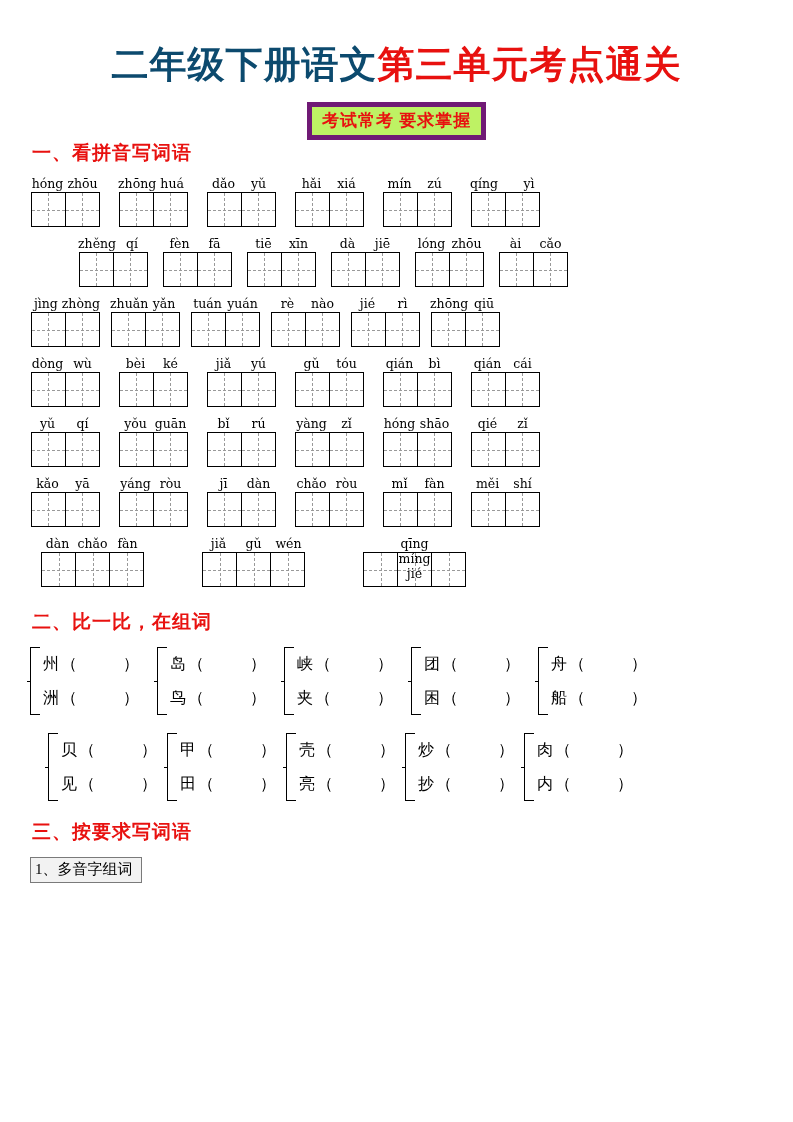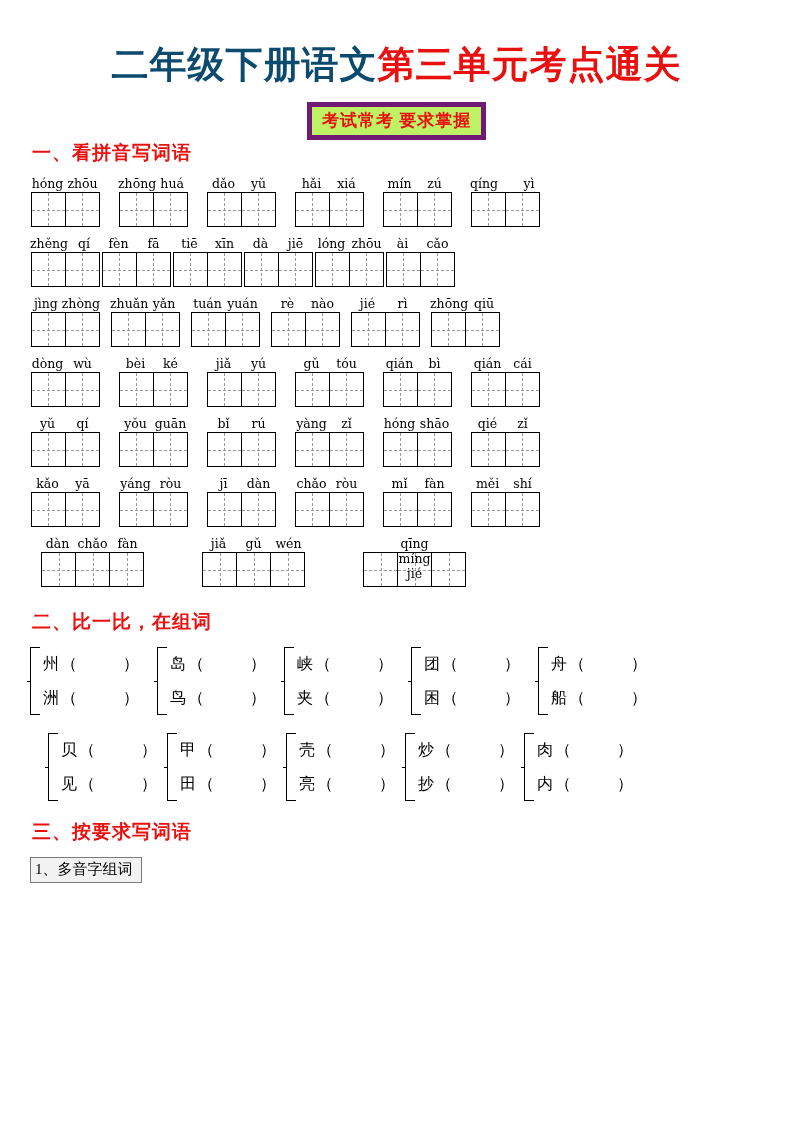--- a/index.html
+++ b/index.html
@@ -255,21 +255,21 @@
           <div class="tz-pinyin" style="width: 70px; gap: 20px;">
             <span>qíng</span>
             <span>yì</span>
           </div>
           <div class="tz-grid">
             <div class="tz-cell"></div>
             <div class="tz-cell"></div>
           </div>
         </div>
       </div>
-      <div class="tz-row" style="gap: 1px;">
+      <div class="tz-row" style="gap: 14px; margin-left: 48px;">
         <div class="tz-cellgroup">
           <div class="tz-pinyin" style="width: 70px;">
             <span>zhěng</span>
             <span>qí</span>
           </div>
           <div class="tz-grid">
             <div class="tz-cell"></div>
             <div class="tz-cell"></div>
           </div>
         </div>

